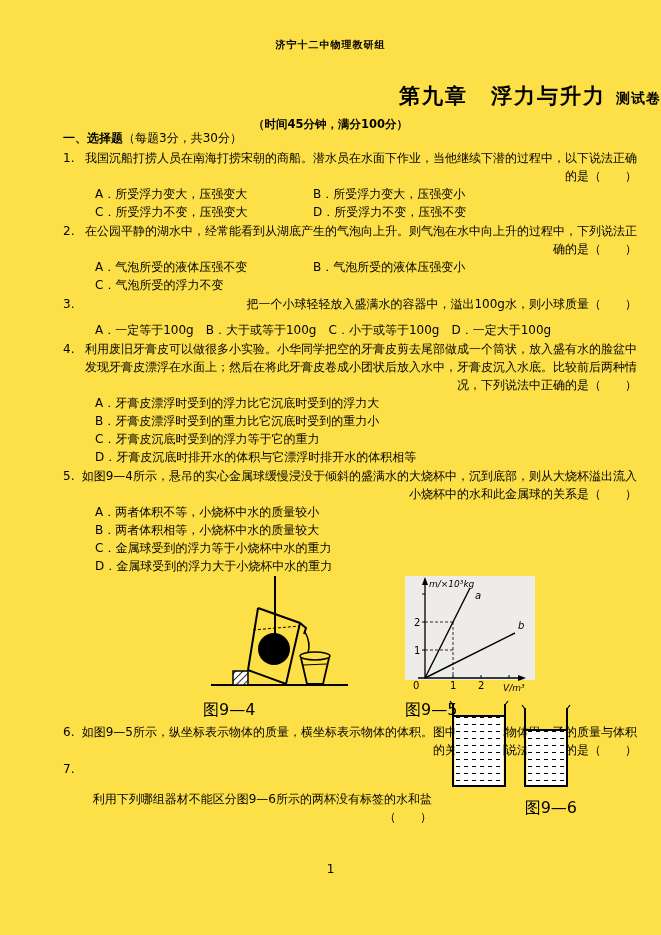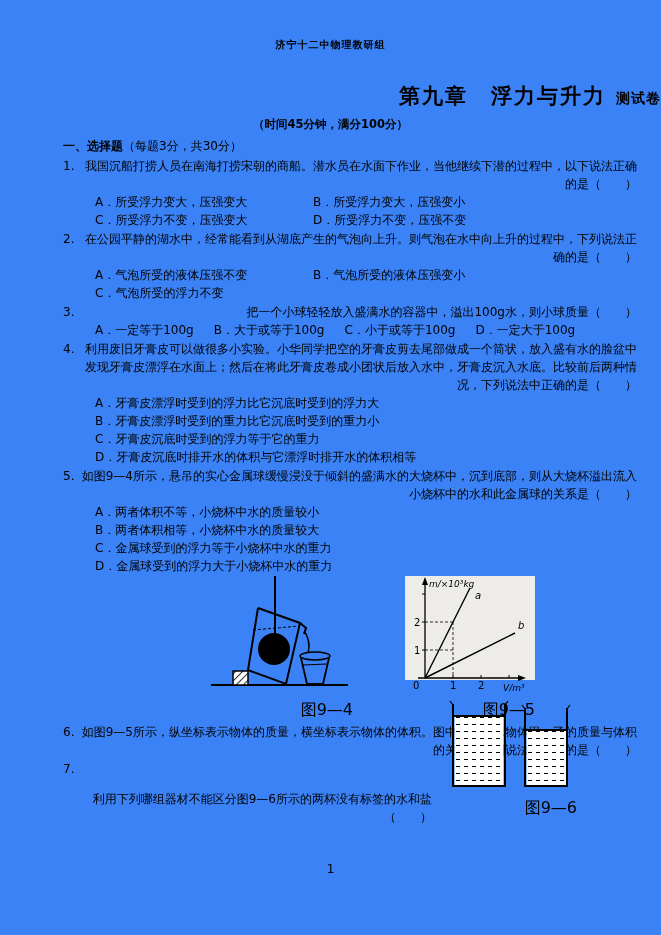--- a/index.html
+++ b/index.html
@@ -1,39 +1,39 @@
 <!DOCTYPE html>
 <html><head>
 <meta charset="utf-8">
 <style>
   html,body{margin:0;padding:0;background:#ffffff;}
-  .page{position:relative;width:661px;height:935px;background:#3b82f6;overflow:hidden;
+  .page{position:relative;width:661px;height:935px;background:#fde047;overflow:hidden;
         font-family:"DejaVu Sans","Liberation Sans",sans-serif;color:#000;}
   .hdr{position:absolute;top:38px;left:0;width:100%;text-align:center;
        font-size:10px;font-weight:bold;letter-spacing:1px;}
   .title{position:absolute;top:82px;left:0;width:100%;text-align:right;
          font-size:21px;font-weight:bold;margin:0;letter-spacing:2px;}
   .title .badge{font-size:14px;letter-spacing:1px;margin-left:10px;}
   .subtitle{position:absolute;top:117px;left:0;width:100%;text-align:center;
             font-size:11.5px;font-weight:bold;}
-  .content{position:absolute;top:137px;left:63px;width:574px;
+  .content{position:absolute;top:129px;left:63px;width:574px;
            font-size:12px;line-height:18px;}
   .sec-head{margin-bottom:2px;}
   .sec-head .b{font-weight:bold;}
   .q{margin:0 0 1px 0;}
   .q-row{display:flex;}
   .q-num{flex:0 0 17px;}
   .q-stem{flex:1;text-align:right;}
   .q7 .q-stem{max-width:352px;margin-top:30px;}
   .opts{padding-left:32px;}
   .opts-grid2{display:grid;grid-template-columns:218px 1fr;}
-  .opts-inline{display:flex;gap:20px;flex-wrap:nowrap;}
+  .opts-inline{display:flex;gap:12px;flex-wrap:nowrap;margin-top:8px;}
   .opts-stack .opt{display:block;}
   .figrow{display:flex;align-items:flex-end;gap:52px;margin:6px 0 4px 140px;height:138px;}
-  .figbox{text-align:right;margin-top:29px;}
+  .figbox{text-align:left;margin-top:29px;}
   .figcap{font-size:16px;margin-top:2px;}
   .fig96wrap{position:absolute;left:447px;top:700px;width:130px;text-align:right;}
   .pageno{position:absolute;top:862px;left:0;width:100%;text-align:center;font-size:12px;}
   svg text{font-family:"DejaVu Sans","Liberation Sans",sans-serif;}
 </style>
 </head>
 <body>
 
 <div class="page">
 

